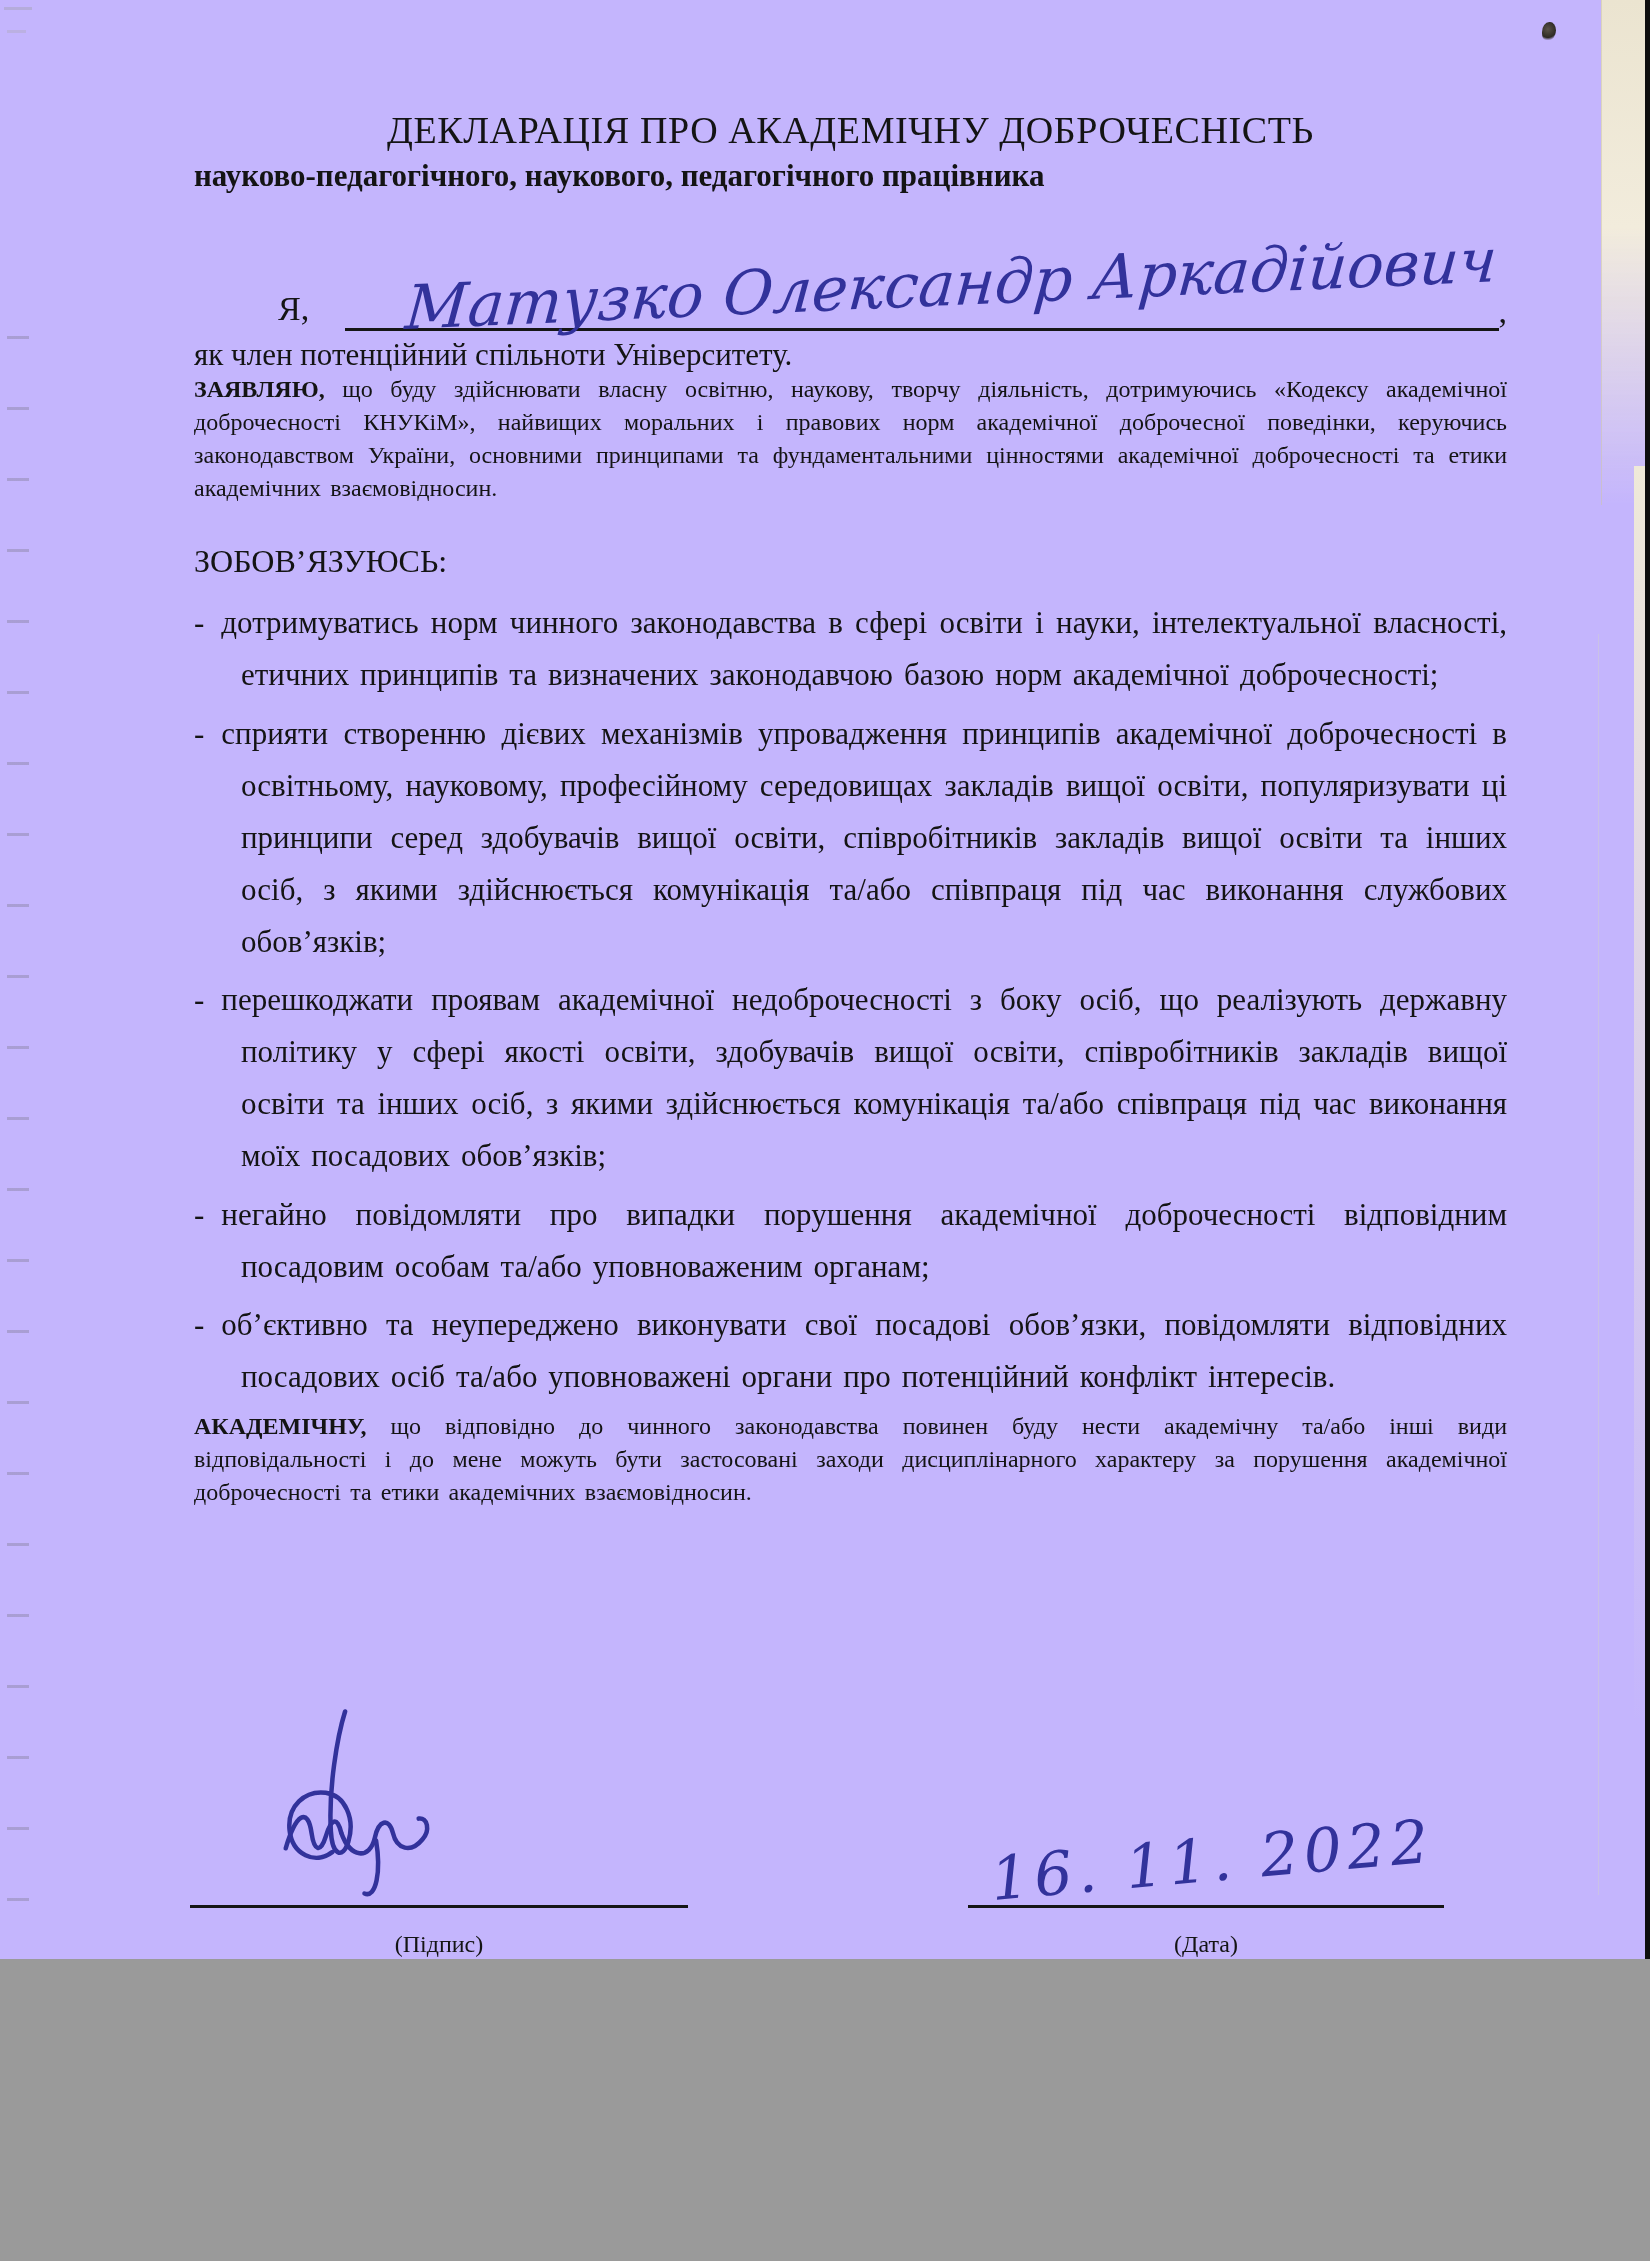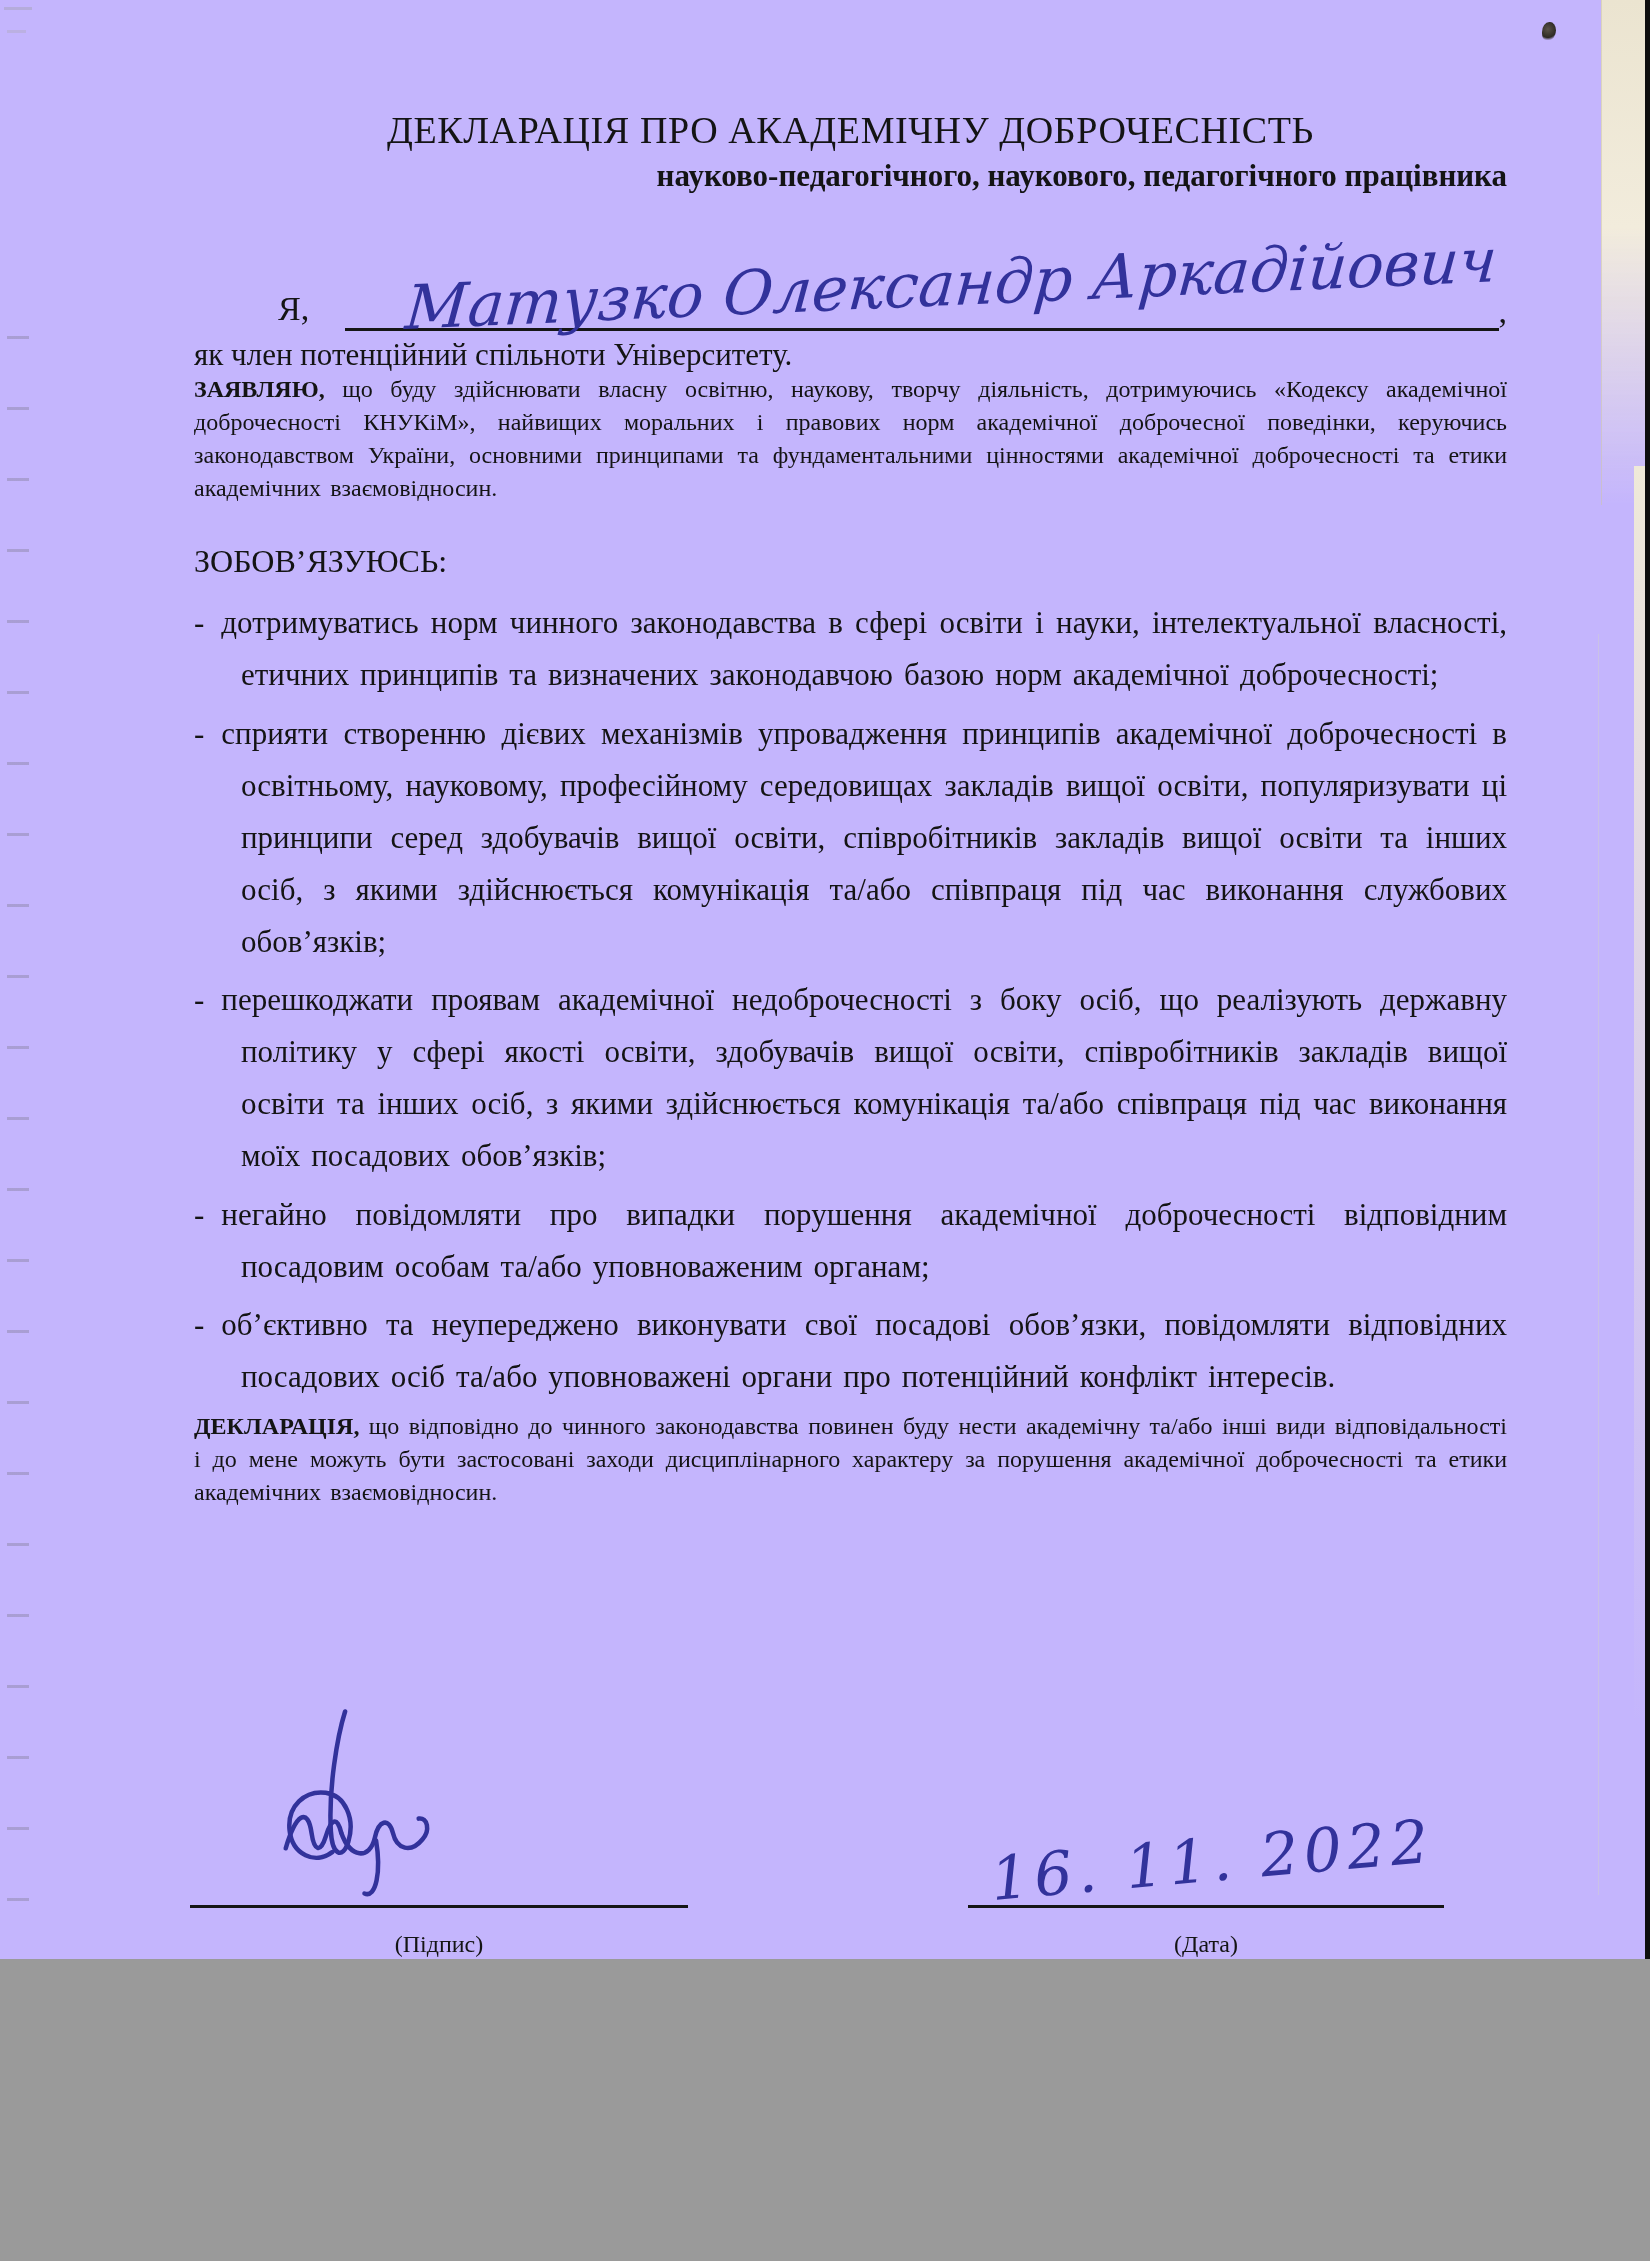--- a/index.html
+++ b/index.html
@@ -22,21 +22,21 @@
   .speck{position:absolute;left:1542px;top:22px;width:14.2px;height:19.4px;border-radius:55% 45% 60% 40%;
     background:radial-gradient(circle at 42% 38%,#5a5248,#2e2a24 58%,rgba(46,42,36,0) 78%);}
   .left-noise{position:absolute;left:6.5px;top:336px;width:22px;height:1876px;opacity:.32;
     background:repeating-linear-gradient(to bottom,rgba(90,90,90,.8) 0 3.2px,transparent 3.2px 71px);}
   .tl-dash1{position:absolute;left:3.9px;top:6.5px;width:28.5px;height:3.2px;background:#9a9a9a;opacity:.35;}
   .tl-dash2{position:absolute;left:6.5px;top:30px;width:19.4px;height:3.2px;background:#a5a5a5;opacity:.3;}
 
   
   .content{position:absolute;left:194px;top:109px;width:1313px;}
   .title{margin:0;text-align:center;font-size:38px;font-weight:400;letter-spacing:0.6px;line-height:1.15;}
-  .subtitle{margin-top:5.2px;text-align:right;font-size:31px;font-weight:700;}
+  .subtitle{margin-top:5.2px;text-align:left;font-size:31px;font-weight:700;}
 
   .intro-row{display:flex;align-items:flex-end;margin-top:75px;height:62px;}
   .pronoun{font-size:34px;margin-left:84px;padding-bottom:2.6px;}
   .name-line{flex:1 1 auto;position:relative;margin-left:36px;border-bottom:3.2px solid #161616;height:62px;}
   .intro-comma{font-size:34px;padding-bottom:0;}
   .handwritten{color:#32329b;font-style:italic;font-family:"DejaVu Serif","Liberation Serif",serif;}
   .hand-name{position:absolute;left:5%;bottom:-15.5px;font-size:61px;white-space:nowrap;
     transform:rotate(-2.5deg) skewX(-7deg);transform-origin:left bottom;}
   .membership{margin-top:6.5px;font-size:31px;}
 
@@ -93,21 +93,21 @@
     <h2 class="oblig-heading">ЗОБОВ’ЯЗУЮСЬ:</h2>
 
     <ul class="oblig">
       <li><span class="dash">-</span><span>дотримуватись норм чинного законодавства в сфері освіти і науки, інтелектуальної власності, етичних принципів та визначених законодавчою базою норм академічної доброчесності;</span></li>
       <li><span class="dash">-</span><span>сприяти створенню дієвих механізмів упровадження принципів академічної доброчесності в освітньому, науковому, професійному середовищах закладів вищої освіти, популяризувати ці принципи серед здобувачів вищої освіти, співробітників закладів вищої освіти та інших осіб, з якими здійснюється комунікація та/або співпраця під час виконання службових обов’язків;</span></li>
       <li><span class="dash">-</span><span>перешкоджати проявам академічної недоброчесності з боку осіб, що реалізують державну політику у сфері якості освіти, здобувачів вищої освіти, співробітників закладів вищої освіти та інших осіб, з якими здійснюється комунікація та/або співпраця під час виконання моїх посадових обов’язків;</span></li>
       <li><span class="dash">-</span><span>негайно повідомляти про випадки порушення академічної доброчесності відповідним посадовим особам та/або уповноваженим органам;</span></li>
       <li><span class="dash">-</span><span>об’єктивно та неупереджено виконувати свої посадові обов’язки, повідомляти відповідних посадових осіб та/або уповноважені органи про потенційний конфлікт інтересів.</span></li>
     </ul>
 
-    <p class="para acknowledge"><b>ДЕКЛАРАЦІЯ,</b><span> що відповідно до чинного законодавства повинен буду нести академічну та/або інші види відповідальності і до мене можуть бути застосовані заходи дисциплінарного характеру за порушення академічної доброчесності та етики академічних взаємовідносин.</span></p>
+    <p class="para acknowledge"><b>АКАДЕМІЧНУ,</b><span> що відповідно до чинного законодавства повинен буду нести академічну та/або інші види відповідальності і до мене можуть бути застосовані заходи дисциплінарного характеру за порушення академічної доброчесності та етики академічних взаємовідносин.</span></p>
 
   </div>
 
   <div class="signature-area">
 
     <div class="sig-col">
       <div class="hand-zone">
         <svg class="sig-svg" width="220" height="213" viewBox="0 0 340 330" fill="none">
           <g stroke="#32329b" stroke-width="7" stroke-linecap="round" fill="none">
             <path d="M150,10 C138,48 124,130 128,196 C130,232 146,240 155,212 C166,176 150,140 120,136 C88,132 60,156 64,194 C68,232 104,248 130,228"></path>

